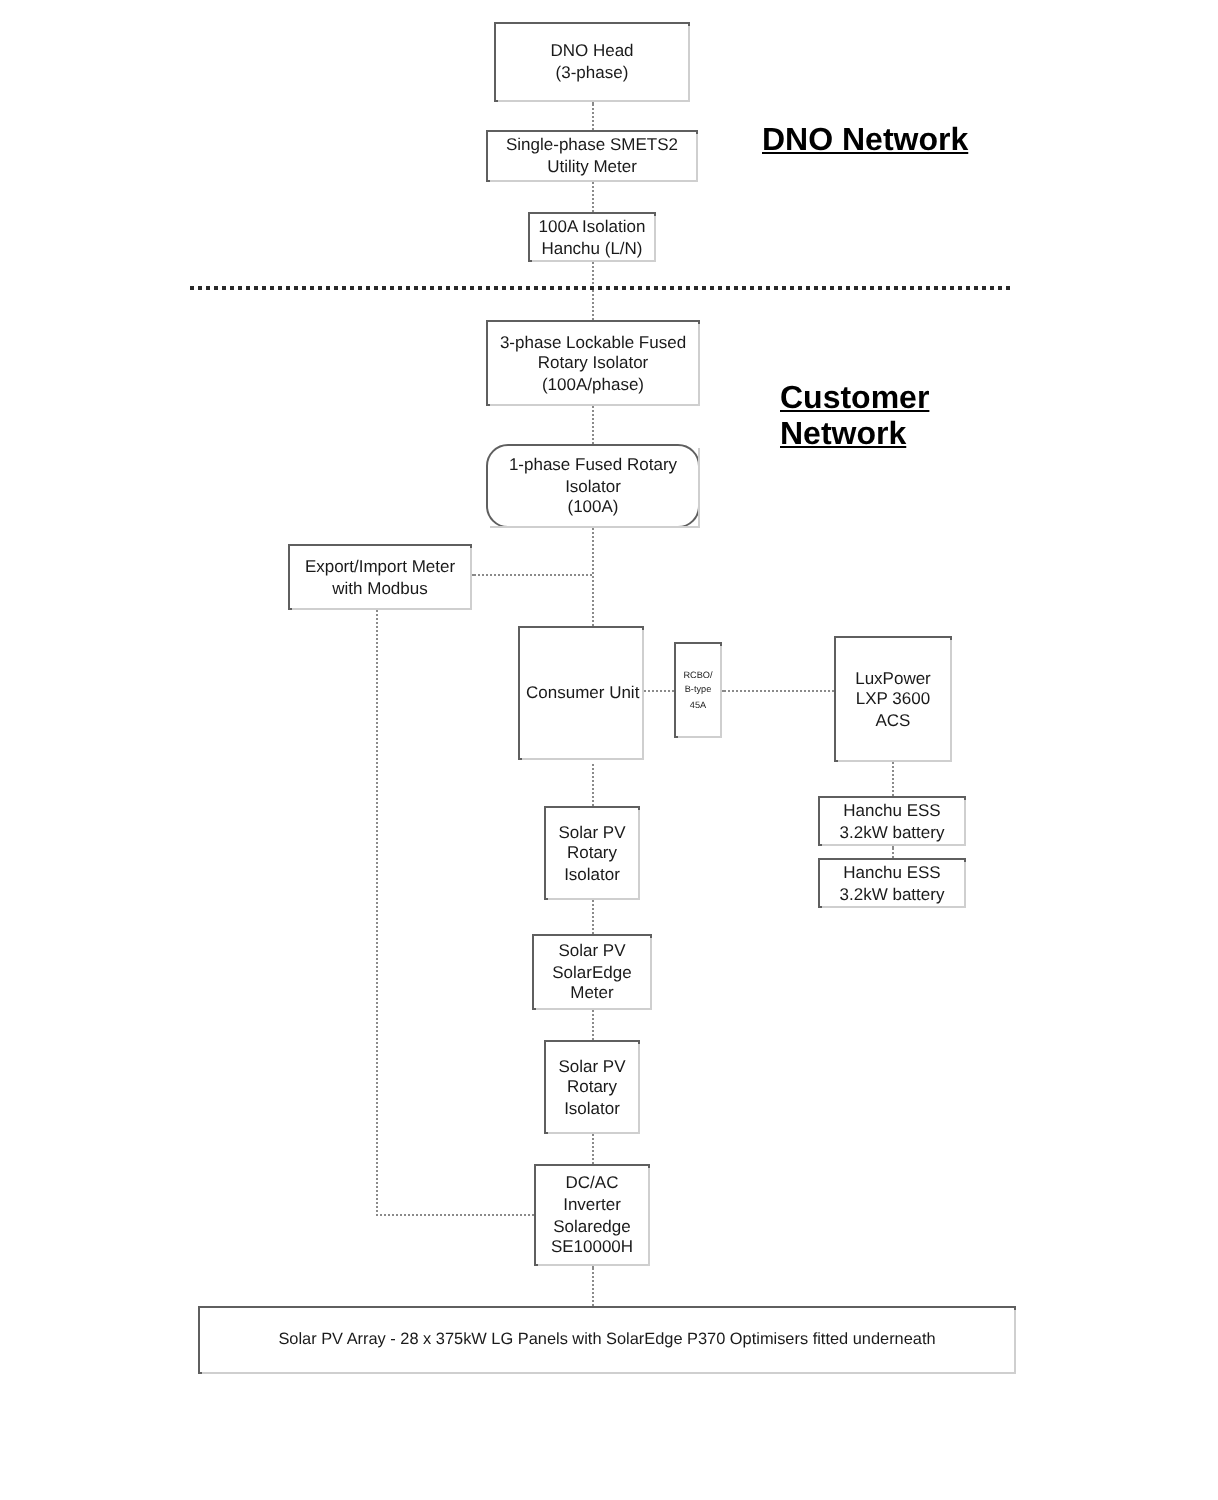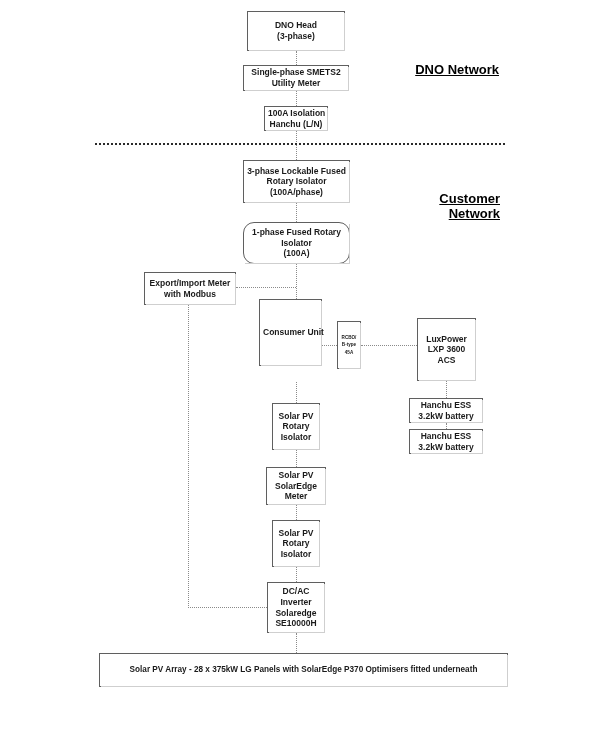--- a/index.html
+++ b/index.html
@@ -35,21 +35,20 @@
     padding: 2px 3px;
     z-index: 3;
   }
   .box .lines {
     display: block;
     width: 100%;
   }
   .box .lines > span {
     display: block;
     white-space: nowrap;
-    font-weight: bold;
   }
 
   
   .box::after {
     content: "";
     position: absolute;
     left: 1px;
     top: 1px;
     right: -1px;
     bottom: -1px;
@@ -80,24 +79,24 @@
   .divider {
     position: absolute;
     height: 0;
     border-top: 2px dotted #2a2a2a;
     z-index: 2;
   }
 
   
   .region-label {
     position: absolute;
-    font-size: 13px;
+    font-size: 16px;
     font-weight: bold;
     color: #000000;
-    text-align: right;
+    text-align: left;
     z-index: 4;
   }
   .region-label span {
     display: block;
     text-decoration: underline;
     white-space: nowrap;
   }
 </style>
 </head>
 <body>
@@ -186,21 +185,21 @@
     </span>
   </div>
 
   <div class="box" style="left:144px; top:272px; width:92px; height:33px;">
     <span class="lines">
       <span>Export/Import Meter</span>
       <span>with Modbus</span>
     </span>
   </div>
 
-  <div class="box" style="left:259px; top:299px; width:63px; height:67px;">
+  <div class="box" style="left:259px; top:313px; width:63px; height:67px;">
     <span class="lines">
       <span>Consumer Unit</span>
     </span>
   </div>
 
   <div class="box tiny" style="left:337px; top:321px; width:24px; height:48px;">
     <span class="lines">
       <span>RCBO/</span>
       <span>B-type</span>
       <span>45A</span>

